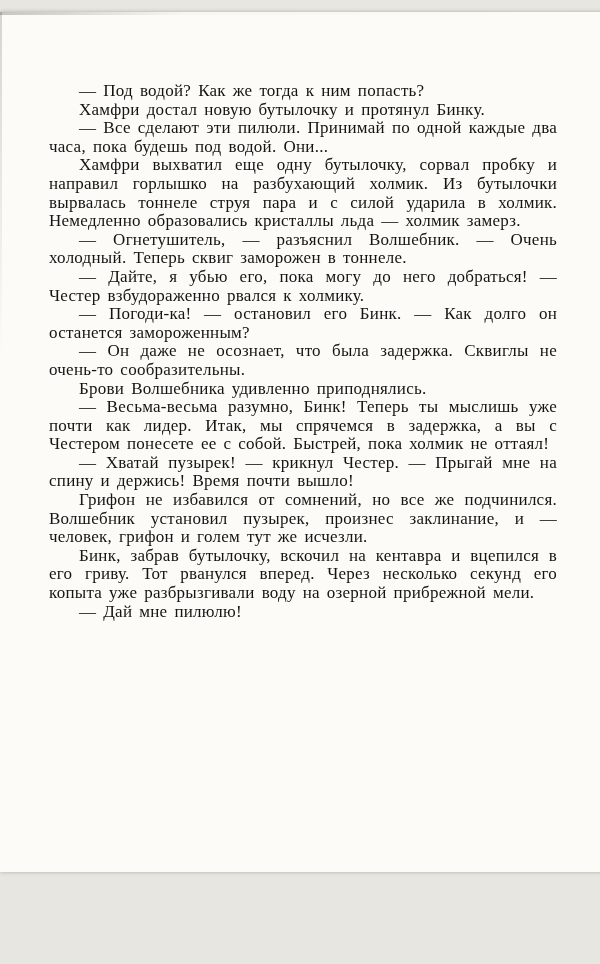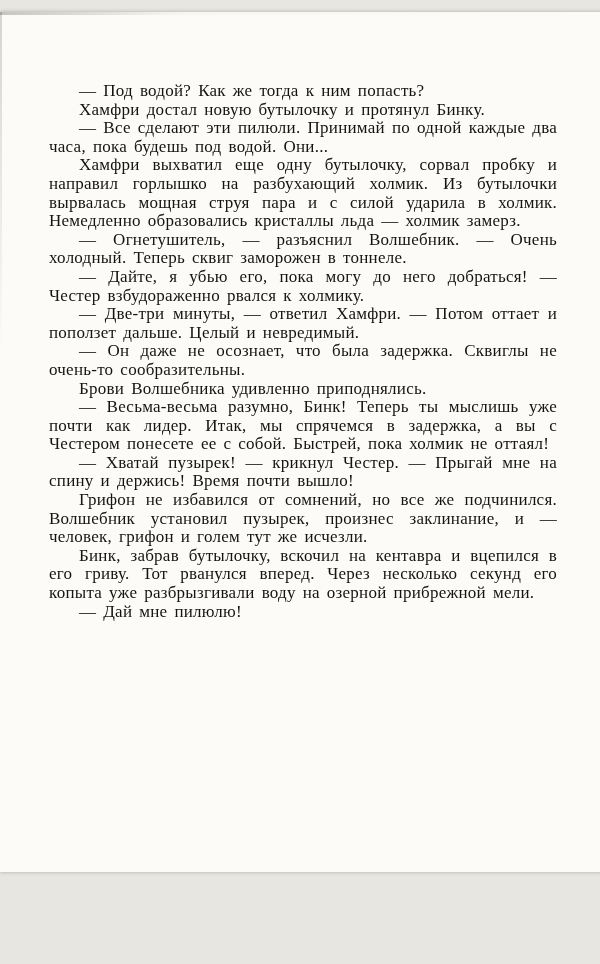--- a/index.html
+++ b/index.html
@@ -70,24 +70,24 @@
 
 <div class="page">
   <div class="scan-edge-top"></div>
   <div class="scan-edge-left"></div>
 
   <div class="text-block">
 
   <p class="para">— Под водой? Как же тогда к ним попасть?</p>
       <p class="para">Хамфри достал новую бутылочку и протянул Бинку.</p>
       <p class="para">— Все сделают эти пилюли. Принимай по одной каждые два часа, пока будешь под водой. Они...</p>
-      <p class="para">Хамфри выхватил еще одну бутылочку, сорвал пробку и направил горлышко на разбухающий холмик. Из бутылочки вырвалась мощная струя пара и с силой ударила в холмик. Немедленно образовались кристаллы льда — холмик замерз.</p>
+      <p class="para">Хамфри выхватил еще одну бутылочку, сорвал пробку и направил горлышко на разбухающий холмик. Из бутылочки вырвалась тоннеле струя пара и с силой ударила в холмик. Немедленно образовались кристаллы льда — холмик замерз.</p>
       <p class="para">— Огнетушитель, — разъяснил Волшебник. — Очень холодный. Теперь сквиг заморожен в тоннеле.</p>
       <p class="para">— Дайте, я убью его, пока могу до него добраться! — Честер взбудораженно рвался к холмику.</p>
-      <p class="para">— Две-три минуты, — ответил Хамфри. — Потом оттает и поползет дальше. Целый и невредимый.</p>
+      <p class="para">— Погоди-ка! — остановил его Бинк. — Как долго он останется замороженным?</p>
       <p class="para">— Он даже не осознает, что была задержка. Сквиглы не очень-то сообразительны.</p>
       <p class="para">Брови Волшебника удивленно приподнялись.</p>
       <p class="para">— Весьма-весьма разумно, Бинк! Теперь ты мыслишь уже почти как лидер. Итак, мы спрячемся в задержка, а вы с Честером понесете ее с собой. Быстрей, пока холмик не оттаял!</p>
       <p class="para">— Хватай пузырек! — крикнул Честер. — Прыгай мне на спину и держись! Время почти вышло!</p>
       <p class="para">Грифон не избавился от сомнений, но все же подчинился. Волшебник установил пузырек, произнес заклинание, и — человек, грифон и голем тут же исчезли.</p>
       <p class="para">Бинк, забрав бутылочку, вскочил на кентавра и вцепился в его гриву. Тот рванулся вперед. Через несколько секунд его копыта уже разбрызгивали воду на озерной прибрежной мели.</p>
       <p class="para">— Дай мне пилюлю!</p>
     </div>
 
   <div class="page-number">295</div>

